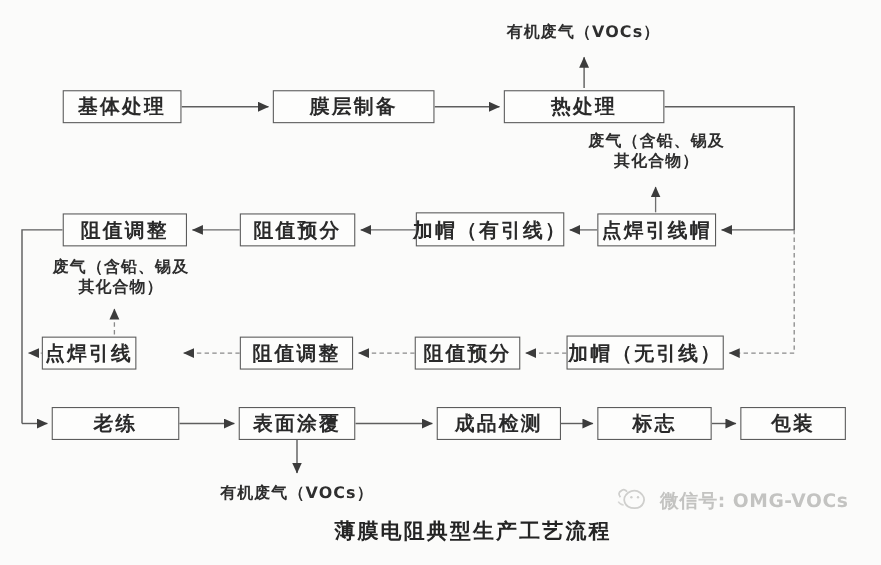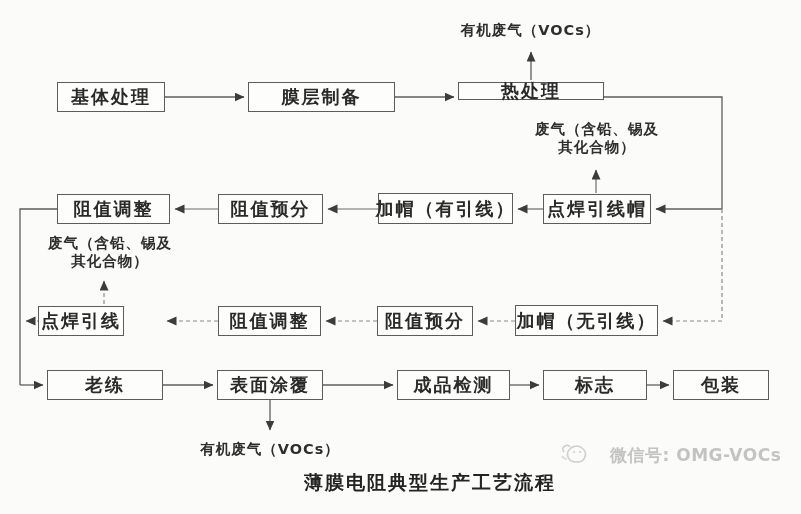--- a/index.html
+++ b/index.html
@@ -47,21 +47,21 @@
     font-size: 19px;
     font-weight: 700;
     color: #242424;
     letter-spacing: 2px;
   }
   .watermark {
     position: absolute;
     left: 558px; top: 438px;
     display: flex;
     align-items: center;
-    gap: 16px;
+    gap: 6px;
     color: #c3c3c1;
     font-size: 17px;
     font-weight: 600;
     letter-spacing: 0.5px;
   }
 </style>
 </head>
 <body>
 
 <div class="canvas">
@@ -106,21 +106,21 @@
 
     <line x1="270" y1="400" x2="270" y2="430" stroke="#5e5e5e" stroke-width="1.3" marker-end="url(#ah)"></line>
   </svg>
 
   <div class="node" style="left:57px;  top:82px;  width:108px; height:30px;">
       <span>基体处理</span>
     </div>
   <div class="node" style="left:248px; top:82px;  width:147px; height:30px;">
       <span>膜层制备</span>
     </div>
-  <div class="node" style="left:458px; top:82px;  width:146px; height:18px;">
+  <div class="node" style="left:458px; top:82px;  width:146px; height:30px;">
       <span>热处理</span>
     </div>
 
   <div class="node" style="left:57px;  top:194px; width:113px; height:30px;">
       <span>阻值调整</span>
     </div>
   <div class="node" style="left:218px; top:194px; width:105px; height:30px;">
       <span>阻值预分</span>
     </div>
   <div class="node" style="left:378px; top:193px; width:135px; height:31px;">

